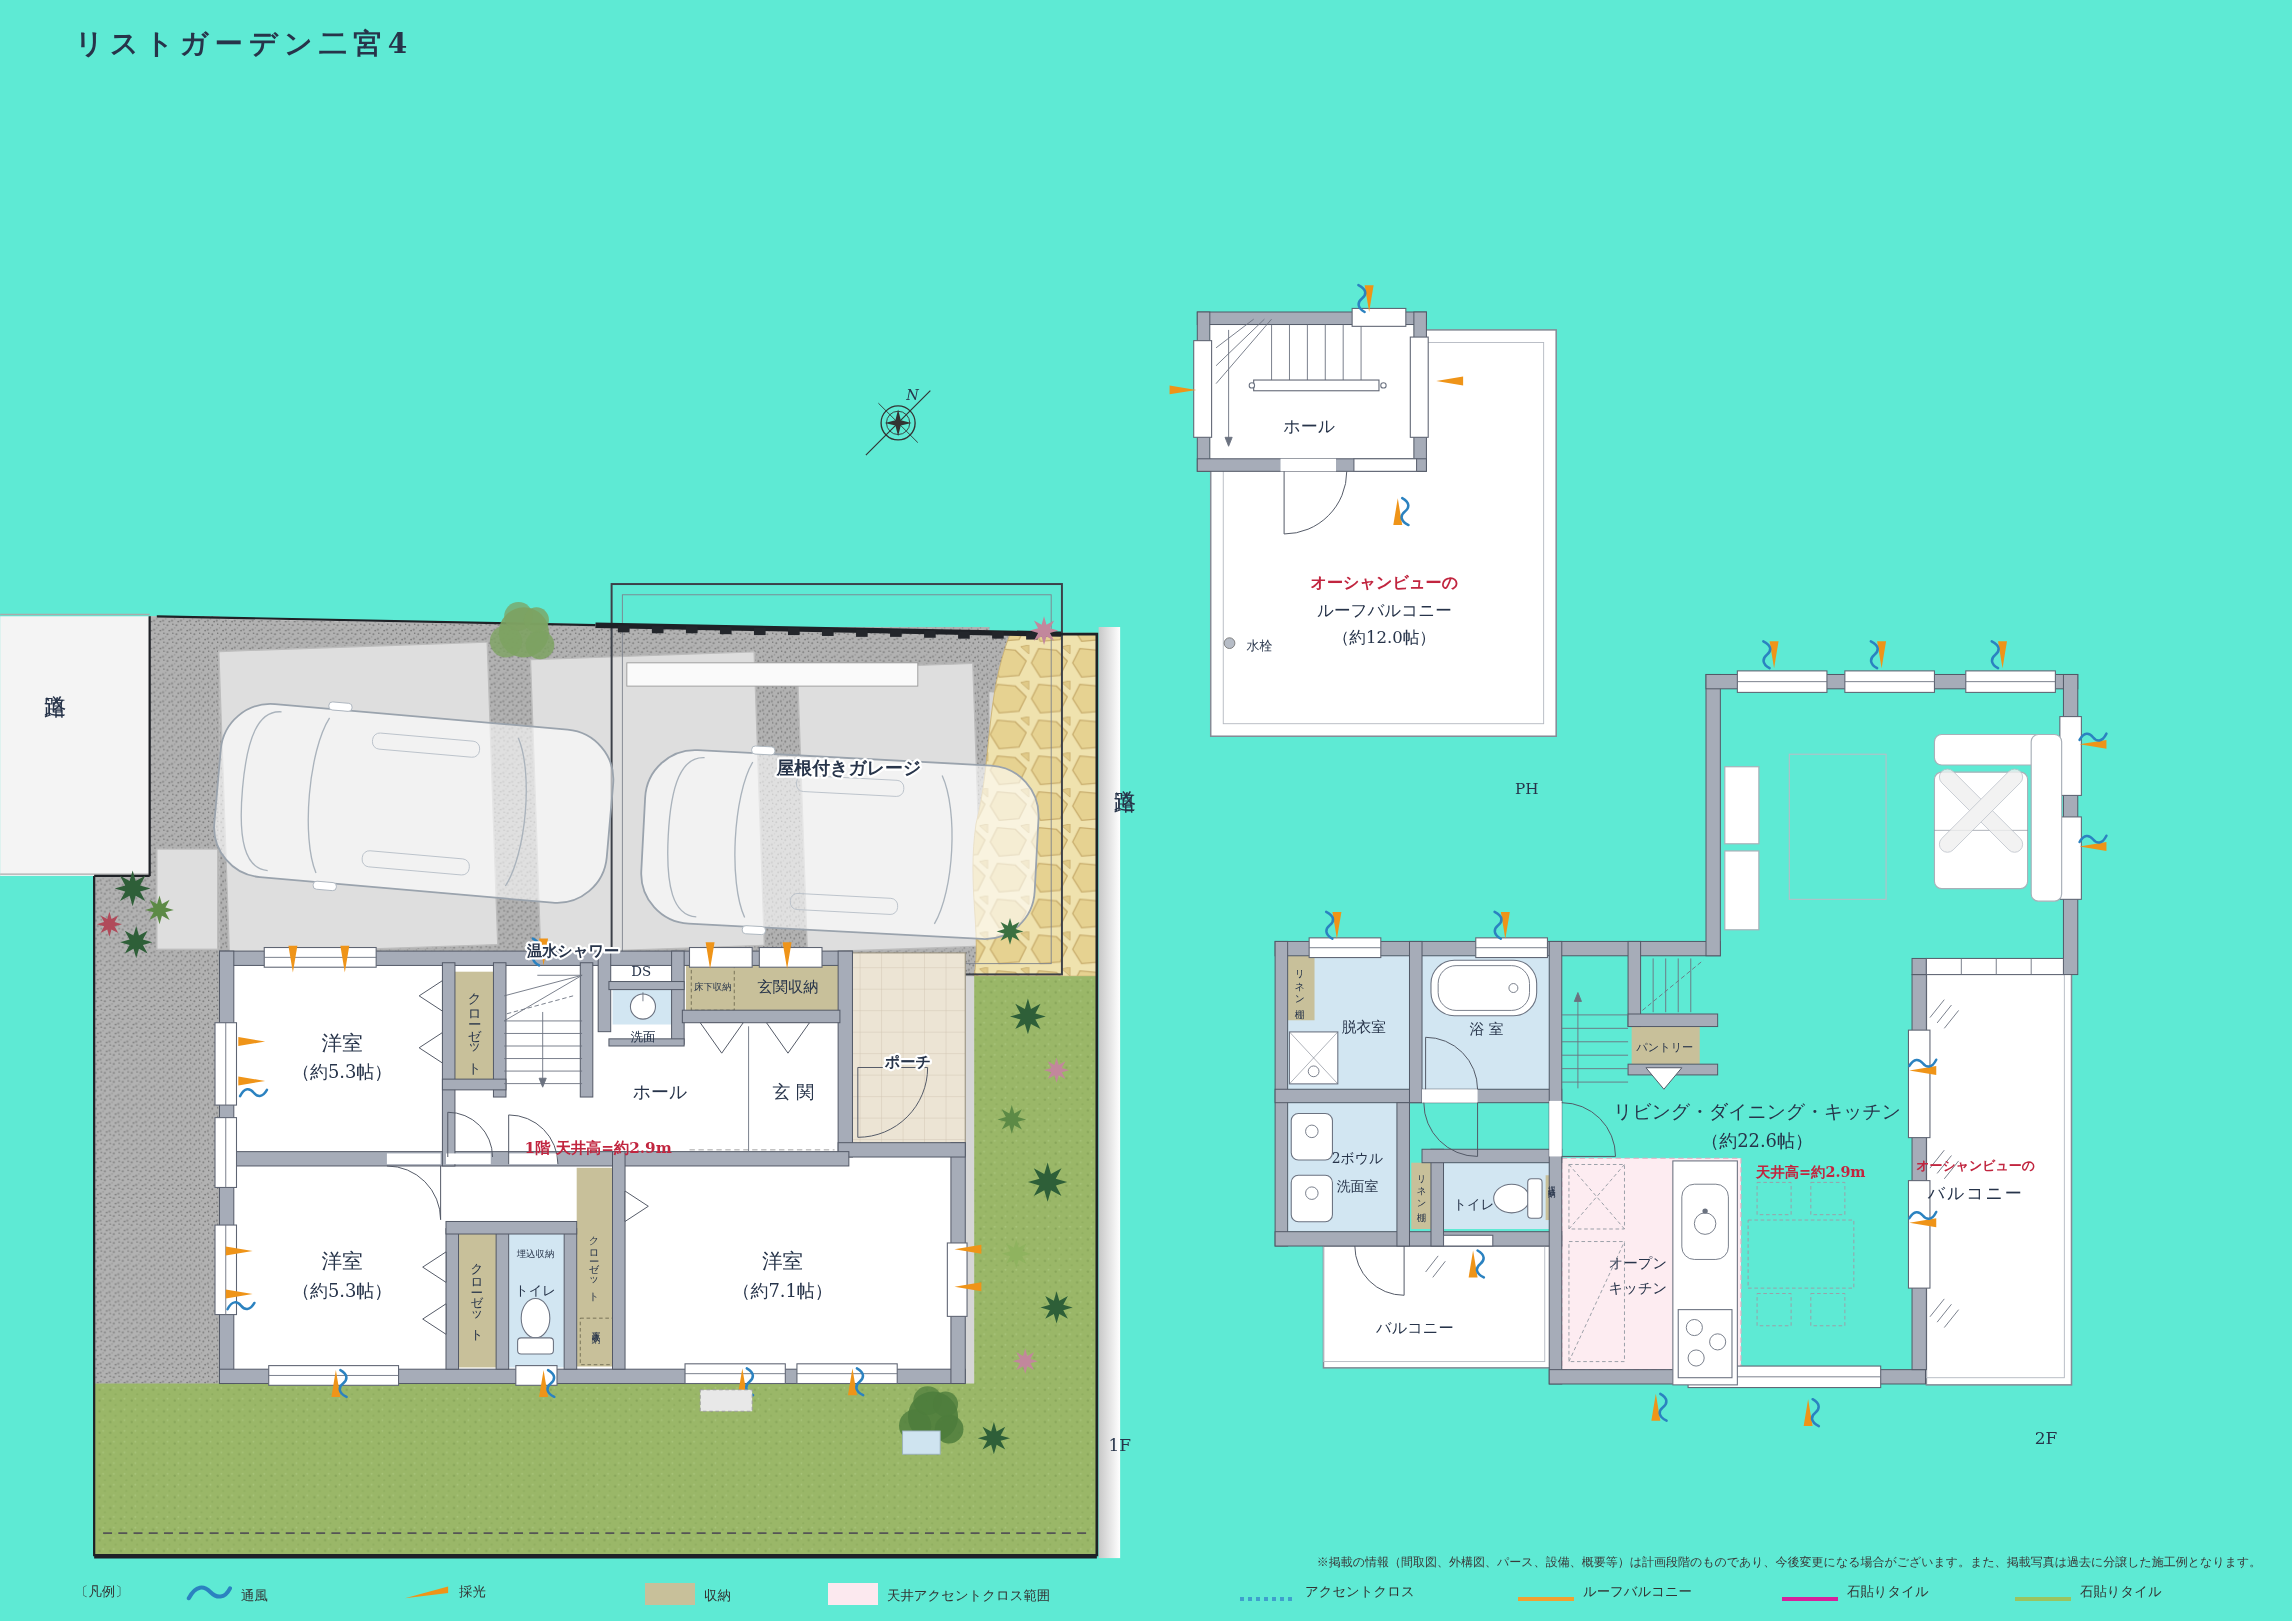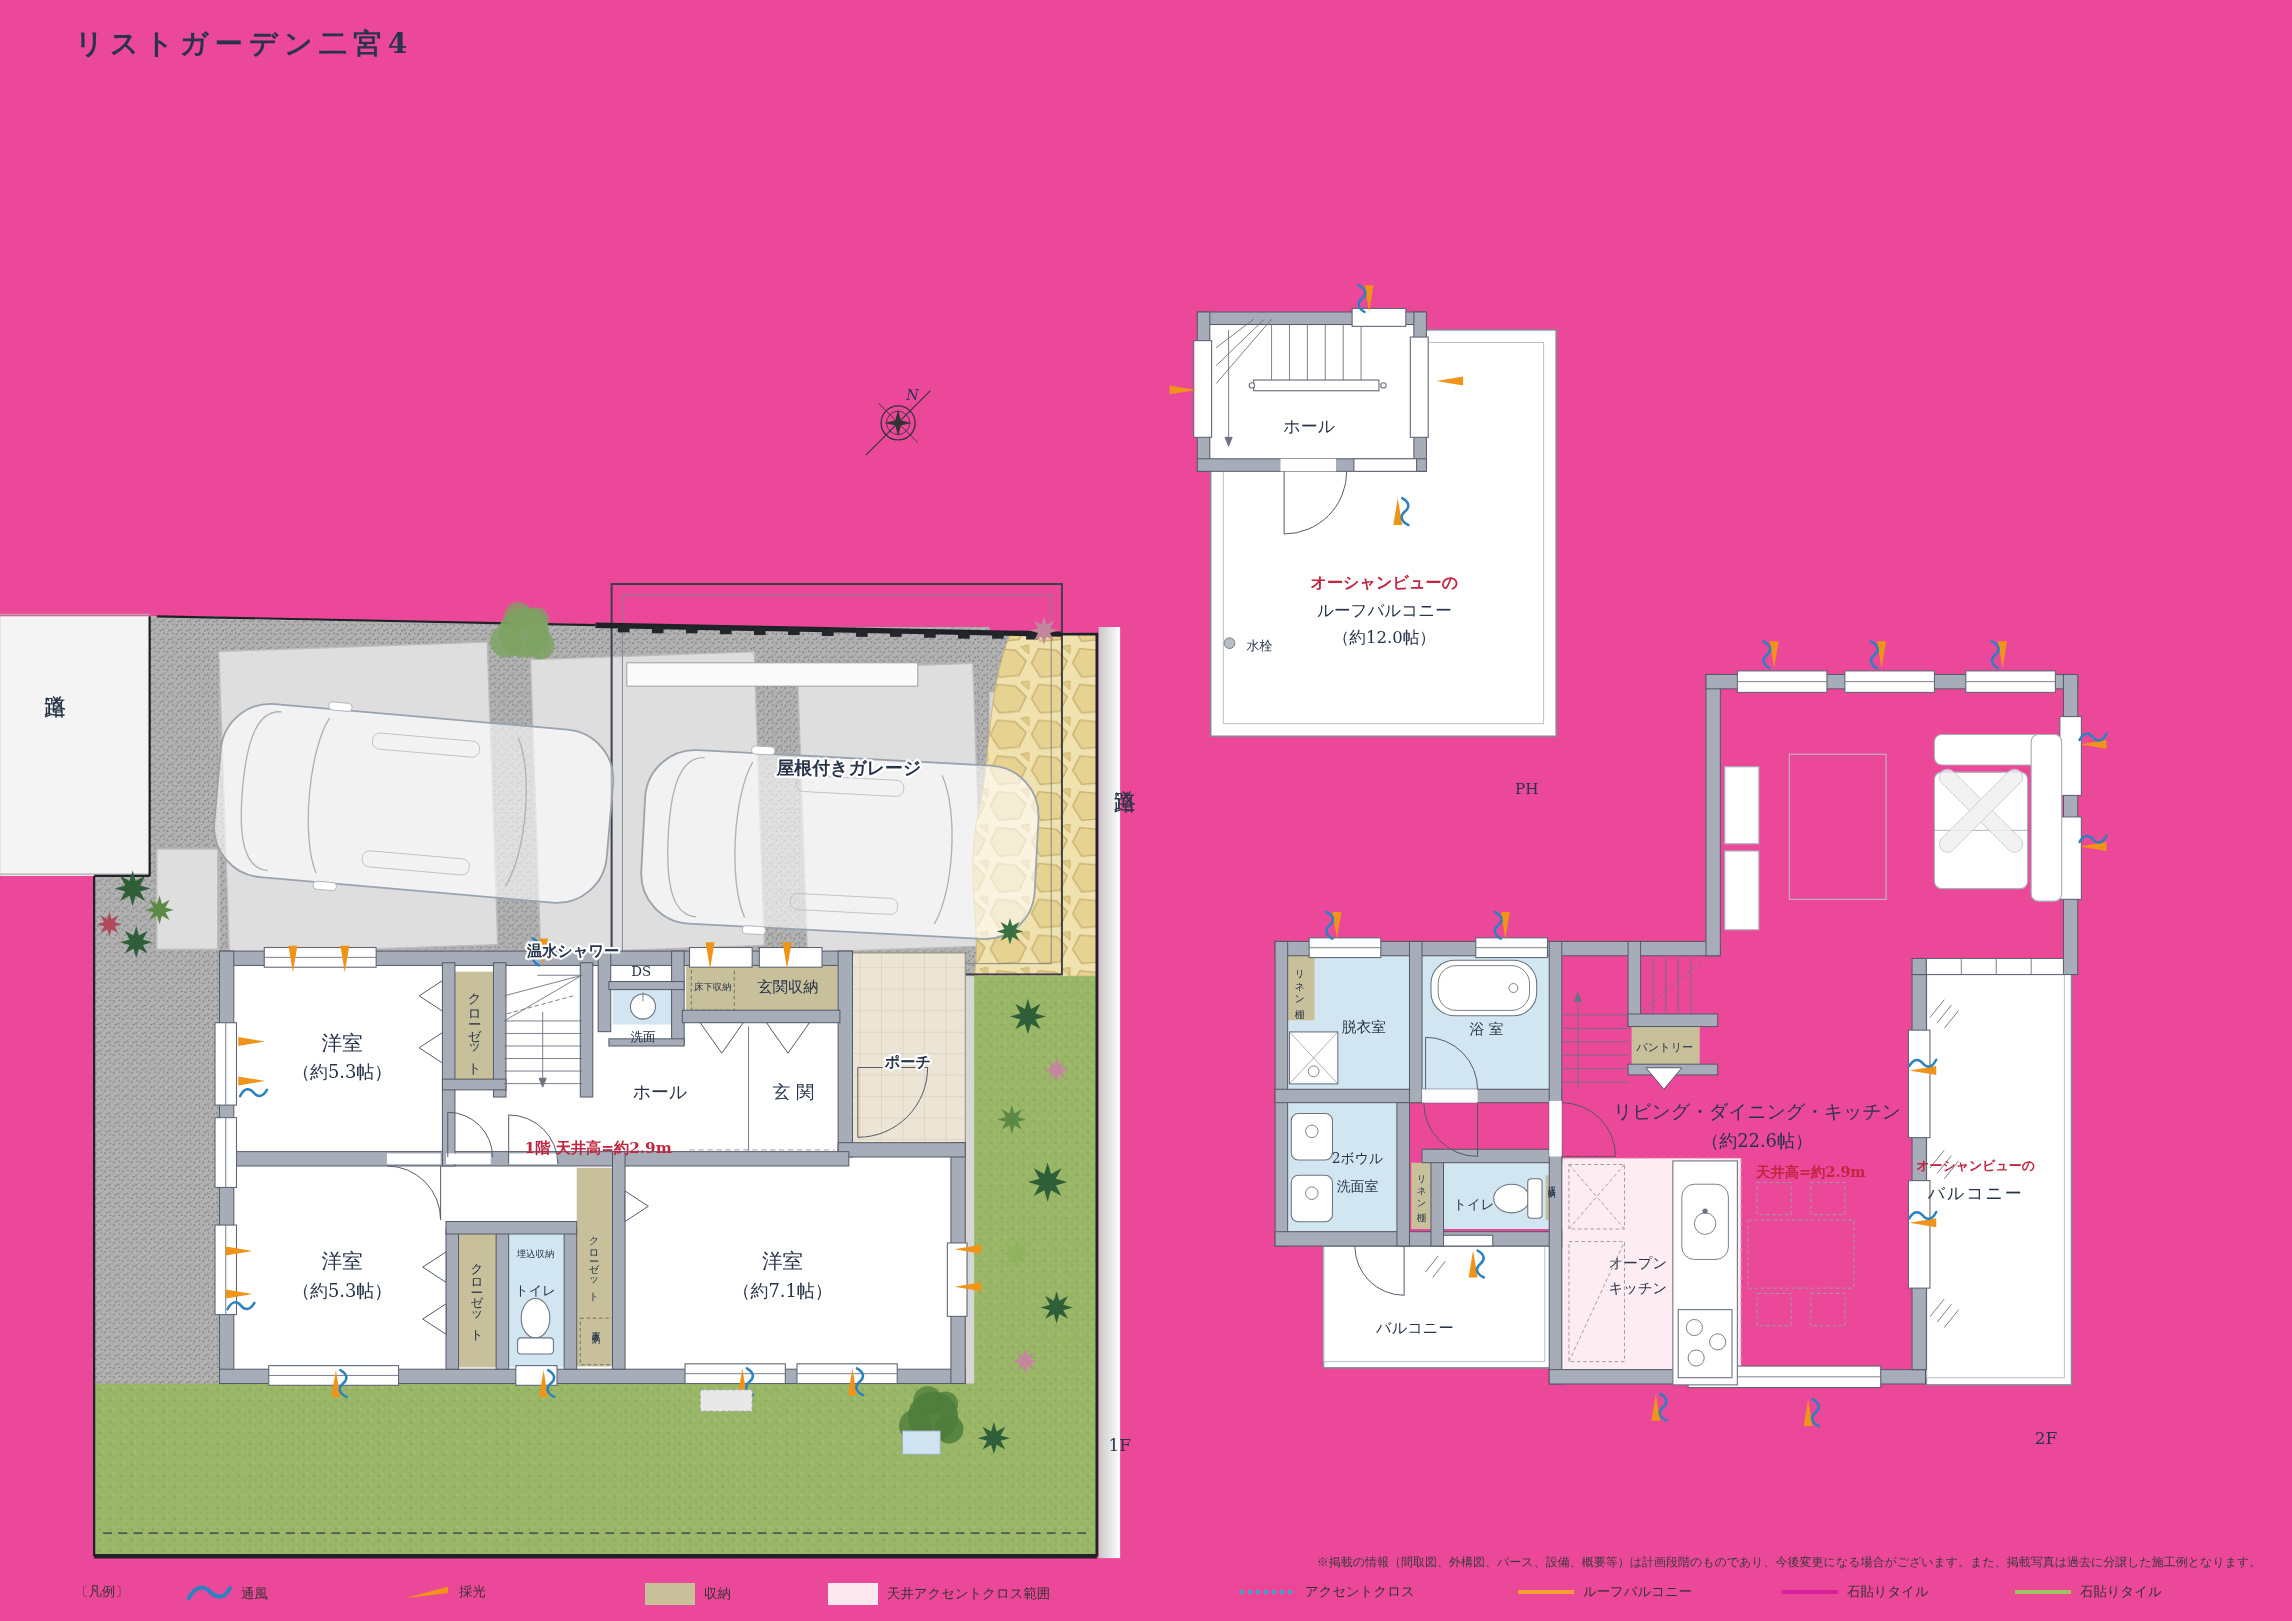--- a/index.html
+++ b/index.html
@@ -1,16 +1,16 @@
 <!DOCTYPE html>
 <html style="font-size:14.3px"><head>
 <meta charset="utf-8">
 <style>
   html,body{margin:0;padding:0;background:#fff}
-  #stage{position:relative;width:2293px;height:1622px;background:#ec4899;overflow:hidden;
+  #stage{position:relative;width:2293px;height:1622px;background:#5eead4;overflow:hidden;
          font-family:"DejaVu Serif","Liberation Serif",serif}
   .abs{position:absolute}
   #title{left:75px;top:25px;font-size:28px;font-weight:bold;color:#27344a;letter-spacing:6.3px}
   svg text{font-family:"DejaVu Serif","Liberation Serif",serif;fill:#27344a}
   .halo{paint-order:stroke;stroke:#fff;stroke-width:5px;stroke-linejoin:round;font-weight:bold}
   .red{fill:#c1253f;font-weight:bold}
   .vert{writing-mode:vertical-rl;letter-spacing:2px}
   .wall{fill:#a6acb8;stroke:#525866;stroke-width:1.1}
   .win{fill:#fff;stroke:#5f6573;stroke-width:1.2}
   .thin{stroke:#6b7280;stroke-width:1;fill:none}
@@ -19,21 +19,21 @@
   .tan{fill:#c8c09a}
   .blue{fill:#d2e6f2}
   .pinkfill{fill:#fdecf1}
   .fixture{fill:#fff;stroke:#6b7280;stroke-width:1.2}
   .furn{fill:#fff;stroke:#a9b0b8;stroke-width:1.3}
   .furndash{fill:none;stroke:#9aa0a8;stroke-width:1.1;stroke-dasharray:4,3}
   .tread{stroke:#6b7280;stroke-width:1;fill:none}
   .parapet{fill:#fff;stroke:#858b96;stroke-width:1.7}
   .parapet2{fill:none;stroke:#b3b8c0;stroke-width:1}
   .boundary{stroke:#1e2126;fill:none}
-  .lg-item{position:absolute;top:1583px;display:flex;align-items:center;gap:9px;
+  .lg-item{position:absolute;top:1583px;display:flex;align-items:flex-end;gap:9px;
            font-size:13.4px;color:#333;white-space:nowrap}
   .sw{width:50px;height:21.5px;display:inline-block}
   .ln{width:56px;height:4.5px;display:inline-block}
   .dot{width:56px;height:3.6px;display:inline-block;
        background:repeating-linear-gradient(90deg,#3fa0cc 0 4.5px,transparent 4.5px 8px)}
   #disc{left:1300px;top:1587px;width:985px;font-size:12px;color:#3a3a3a}
 </style>
 </head>
 <body>
 

